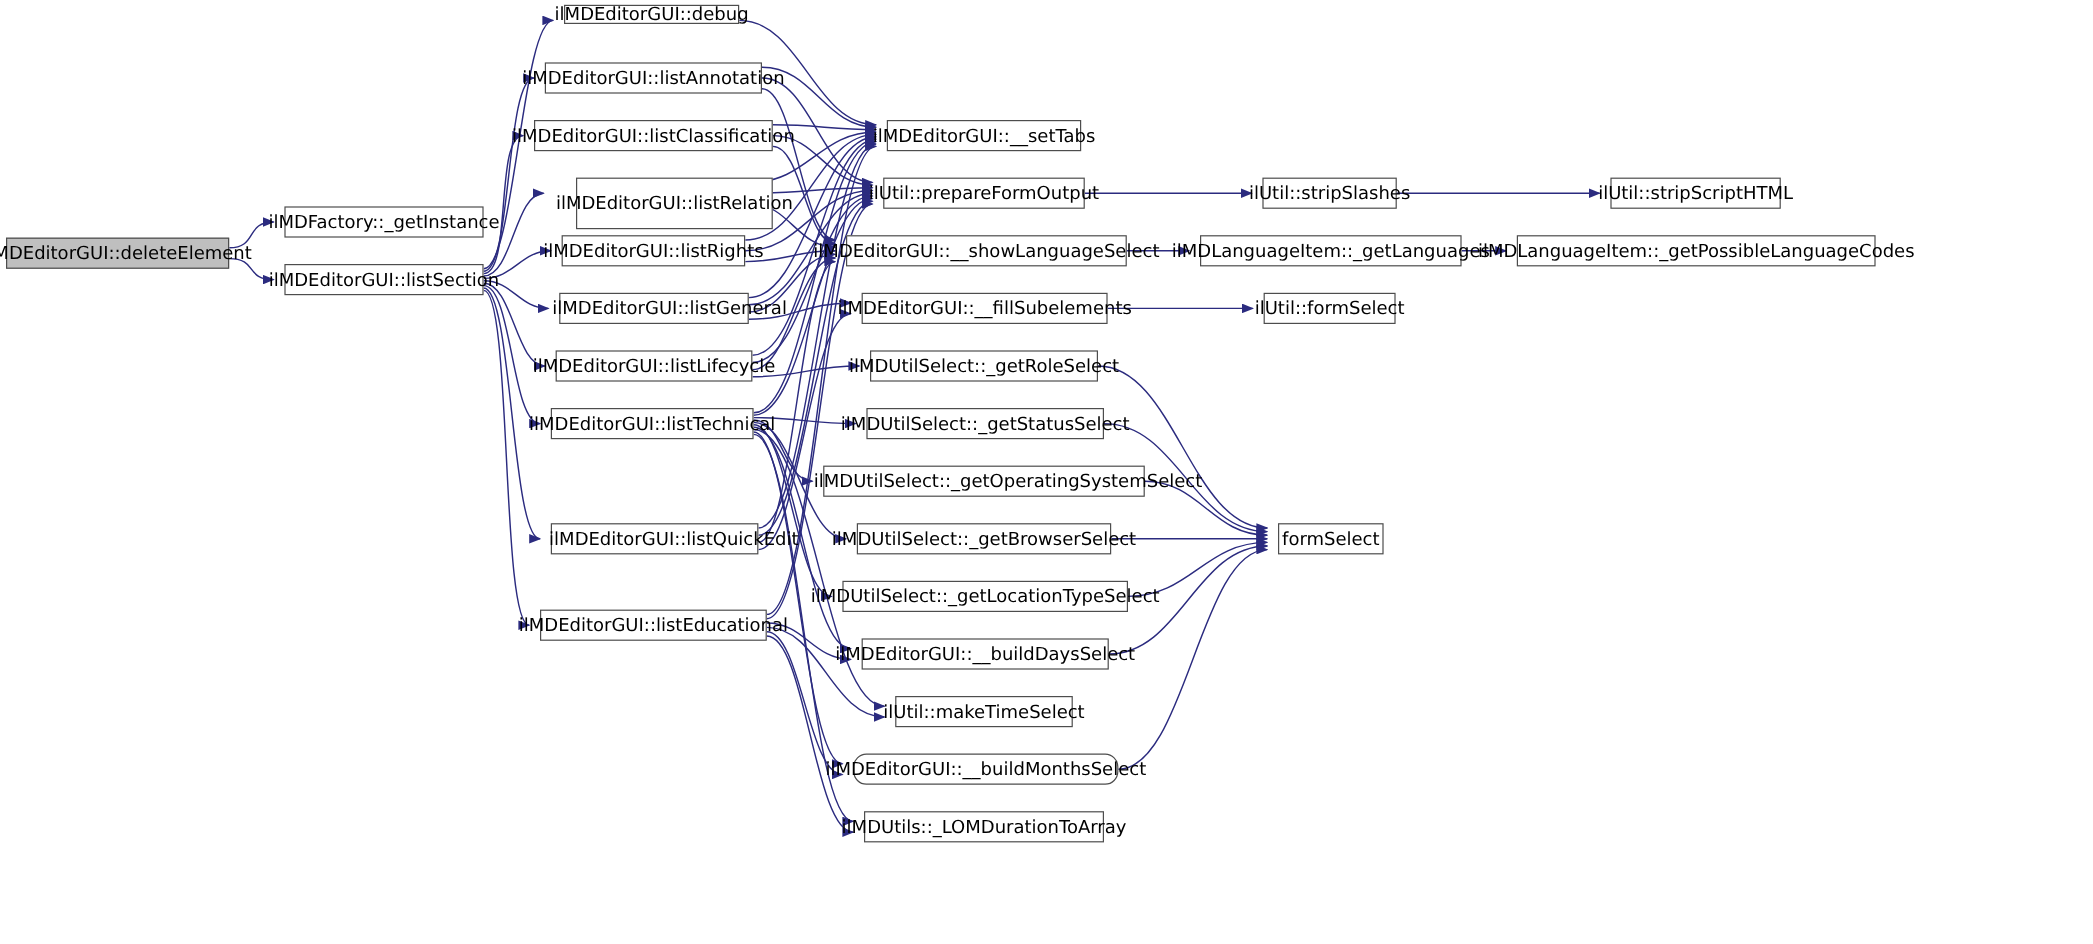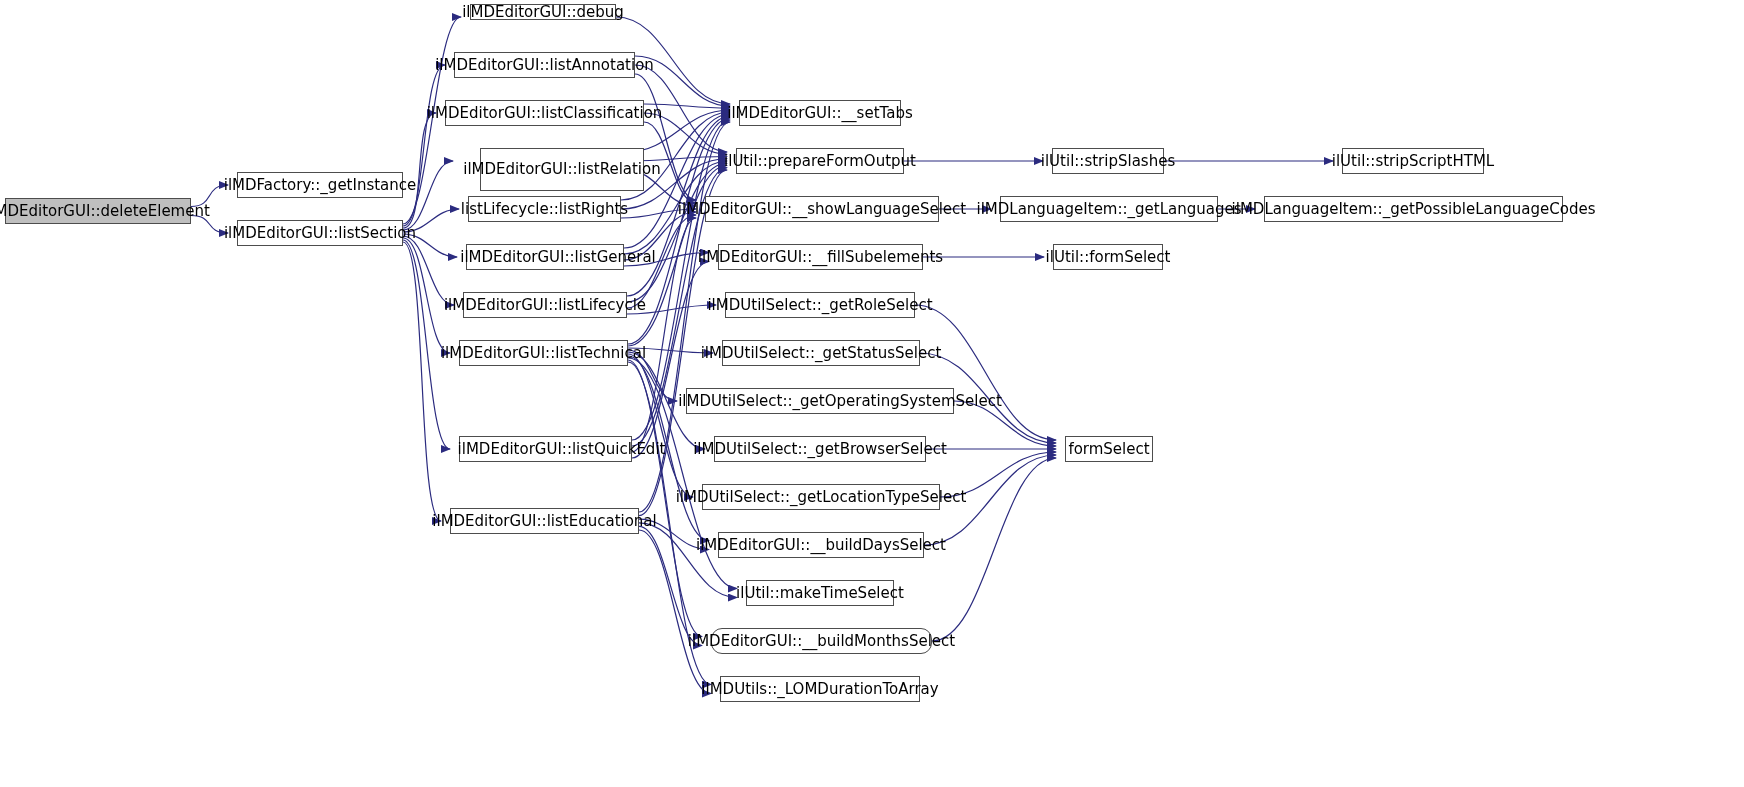--- a/index.html
+++ b/index.html
@@ -123,21 +123,21 @@
       </g>
   </svg>
   <div id="node-layer">
       <div class="node root" style="left: 5px; top: 198px; width: 186px; height: 26px;">ilMDEditorGUI::deleteElement</div>
       <div class="node" style="left: 237px; top: 172px; width: 166px; height: 26px;">ilMDFactory::_getInstance</div>
       <div class="node" style="left: 237px; top: 220px; width: 166px; height: 26px;">ilMDEditorGUI::listSection</div>
       <div class="node" style="left: 470px; top: 4px; width: 146px; height: 16px;">ilMDEditorGUI::debug</div>
       <div class="node" style="left: 454px; top: 52px; width: 181px; height: 26px;">ilMDEditorGUI::listAnnotation</div>
       <div class="node" style="left: 445px; top: 100px; width: 199px; height: 26px;">ilMDEditorGUI::listClassification</div>
       <div class="node" style="left: 462px; top: 148px; width: 164px; height: 43px; margin-left: 18px;">ilMDEditorGUI::listRelation</div>
-      <div class="node" style="left: 468px; top: 196px; width: 153px; height: 26px;">listLifecycle::listRights</div>
+      <div class="node" style="left: 468px; top: 196px; width: 153px; height: 26px;">ilMDEditorGUI::listRights</div>
       <div class="node" style="left: 466px; top: 244px; width: 158px; height: 26px; padding-left: 26px;">ilMDEditorGUI::listGeneral</div>
       <div class="node" style="left: 463px; top: 292px; width: 164px; height: 26px;">ilMDEditorGUI::listLifecycle</div>
       <div class="node" style="left: 459px; top: 340px; width: 169px; height: 26px;">ilMDEditorGUI::listTechnical</div>
       <div class="node" style="left: 459px; top: 436px; width: 173px; height: 26px; padding-left: 32px;">ilMDEditorGUI::listQuickEdit</div>
       <div class="node" style="left: 450px; top: 508px; width: 189px; height: 26px;">ilMDEditorGUI::listEducational</div>
       <div class="node" style="left: 739px; top: 100px; width: 162px; height: 26px;">ilMDEditorGUI::__setTabs</div>
       <div class="node" style="left: 736px; top: 148px; width: 168px; height: 26px;">ilUtil::prepareFormOutput</div>
       <div class="node" style="left: 705px; top: 196px; width: 234px; height: 26px;">ilMDEditorGUI::__showLanguageSelect</div>
       <div class="node" style="left: 718px; top: 244px; width: 205px; height: 26px;">ilMDEditorGUI::__fillSubelements</div>
       <div class="node" style="left: 725px; top: 292px; width: 190px; height: 26px;">ilMDUtilSelect::_getRoleSelect</div>

